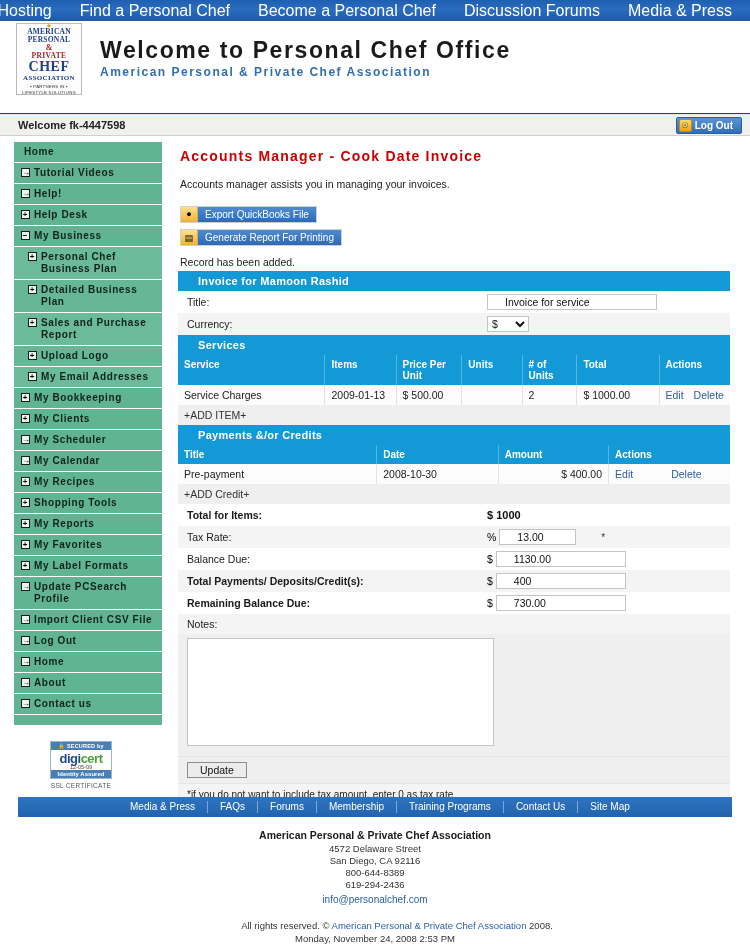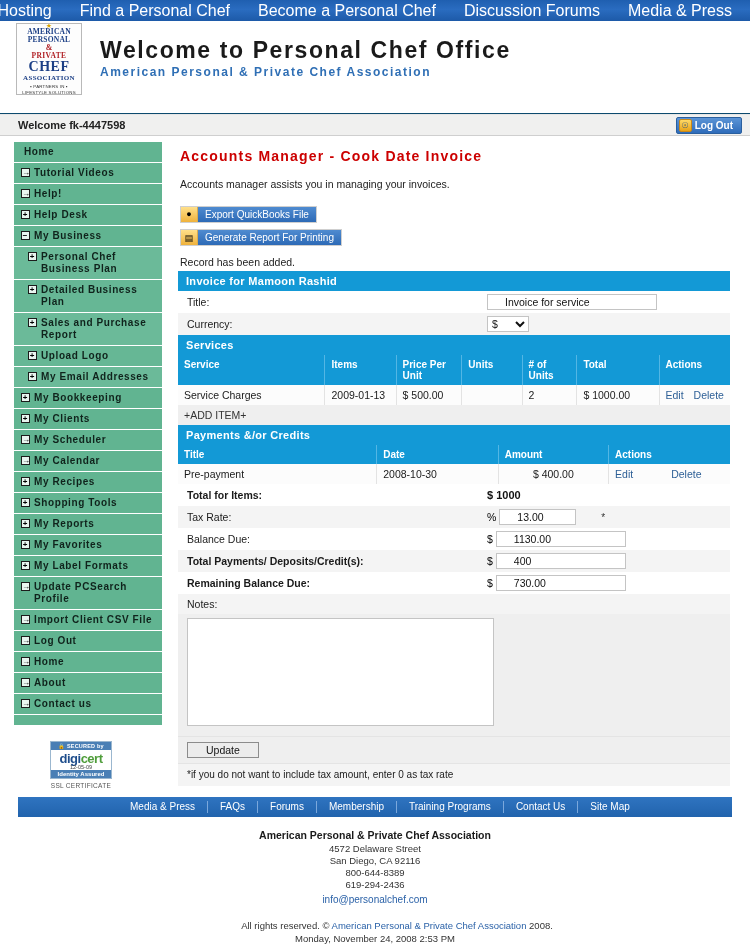--- a/index.html
+++ b/index.html
@@ -130,21 +130,21 @@
     border-right: 1px solid #d7ac53; font-size: 9px;
   }
   .act-btn .txt {
     background: linear-gradient(to bottom,#4f8bd0,#2d6ab6);
     color: #fff; font-size: 10px; padding: 1px 7px; line-height: 13px;
   }
   .record-msg { font-size: 10.5px; color: #222; margin: 6px 0 3px 2px; }
 
   .bar {
     background: #1399d6; color: #ffffff; font-size: 11px; font-weight: 700;
-    padding: 4px 8px; letter-spacing: .3px;
+    padding: 4px 20px; letter-spacing: .3px;
   }
 
   .form-row { display: flex; align-items: center; font-size: 10.5px; min-height: 22px; gap: 24px; }
   .form-row.alt { background: #f4f4f4; }
   .form-row .lab { width: 285px; padding: 4px 0 4px 9px; color: #1a1a1a; }
   .form-row .lab.b { font-weight: 700; }
   .form-row .val { flex: 1 1 auto; padding: 3px 0; display: flex; align-items: center; gap: 3px;}
   .txtinput {
     border: 1px solid #c4c4c4; background: #fff; font-size: 10.5px;
     font-family: "Liberation Sans", sans-serif; padding: 1px 17px; height: 16px;
@@ -165,34 +165,34 @@
   }
   table.grid th:last-child { border-right: none; }
   table.grid td {
     font-size: 10.5px; color: #1a1a1a; padding: 4px 6px;
     border-right: 1px solid #e3e3e3; background: #fcfcfc;
   }
   table.grid td:last-child { border-right: none; }
   table.grid tr.addrow td {
     background: #efefef; border-right: none; color: #333; font-size: 10.5px;
   }
-  .ta-right { text-align: center; }
+  .ta-right { text-align: right; }
   .lnk { color: #2d5f96; text-decoration: none; cursor: pointer; }
   .act-cell { display: flex; gap: 10px; }
 
   .notes-label { font-size: 10.5px; color: #222; padding: 4px 0 4px 9px; background:#f4f4f4;}
   .notes-wrap { background: #efefef; padding: 4px 0 6px 9px; }
   .notes-box {
     width: 307px; height: 108px; background: #fff; border: 1px solid #c4c4c4;
     resize: none; font-family: "Liberation Sans", sans-serif; font-size: 10.5px;
   }
   .update-wrap { background: #efefef; padding: 3px 0 5px 9px; border-top:1px solid #e4e4e4;}
   .update-btn {
     font-family: "Liberation Sans", sans-serif; font-size: 10.5px;
-    background: #ececec; border: 1px solid #8c8c8c; padding: 1px 18px;
+    background: #ececec; border: 1px solid #8c8c8c; padding: 1px 12px;
     cursor: pointer; color:#111;
   }
   .footnote {
     font-size: 10px; color: #222; padding: 5px 0 6px 9px; background: #f4f4f4;
     border-top: 1px solid #e4e4e4;
   }
   .tax-star { font-size: 10px; color: #333; margin-left: 22px; }
 
   
   .footer { position: absolute; left: 0; bottom: 0; width: 750px; }
@@ -464,20 +464,23 @@
           <td>Pre-payment</td>
           <td>2008-10-30</td>
           <td class="ta-right">$ 400.00</td>
           <td>
             <span class="act-cell" style="gap:38px">
               <a class="lnk">Edit</a>
               <a class="lnk">Delete</a>
             </span>
           </td>
         </tr>
+        <tr class="addrow">
+          <td colspan="4">+ADD Credit+</td>
+        </tr>
       </tbody>
     </table>
 
     <div class="form-row">
       <div class="lab b">Total for Items:</div>
       <div class="val">
         <span class="plain-val">$ 1000</span>
       </div>
     </div>
 

